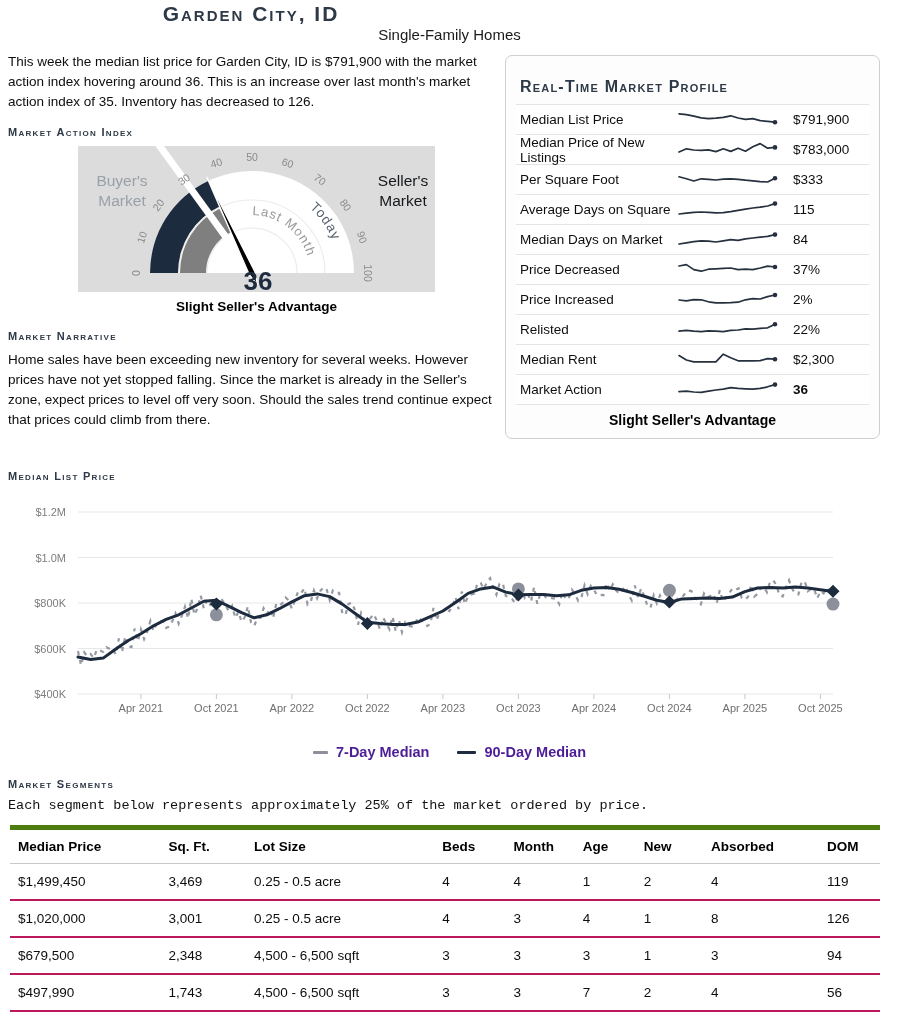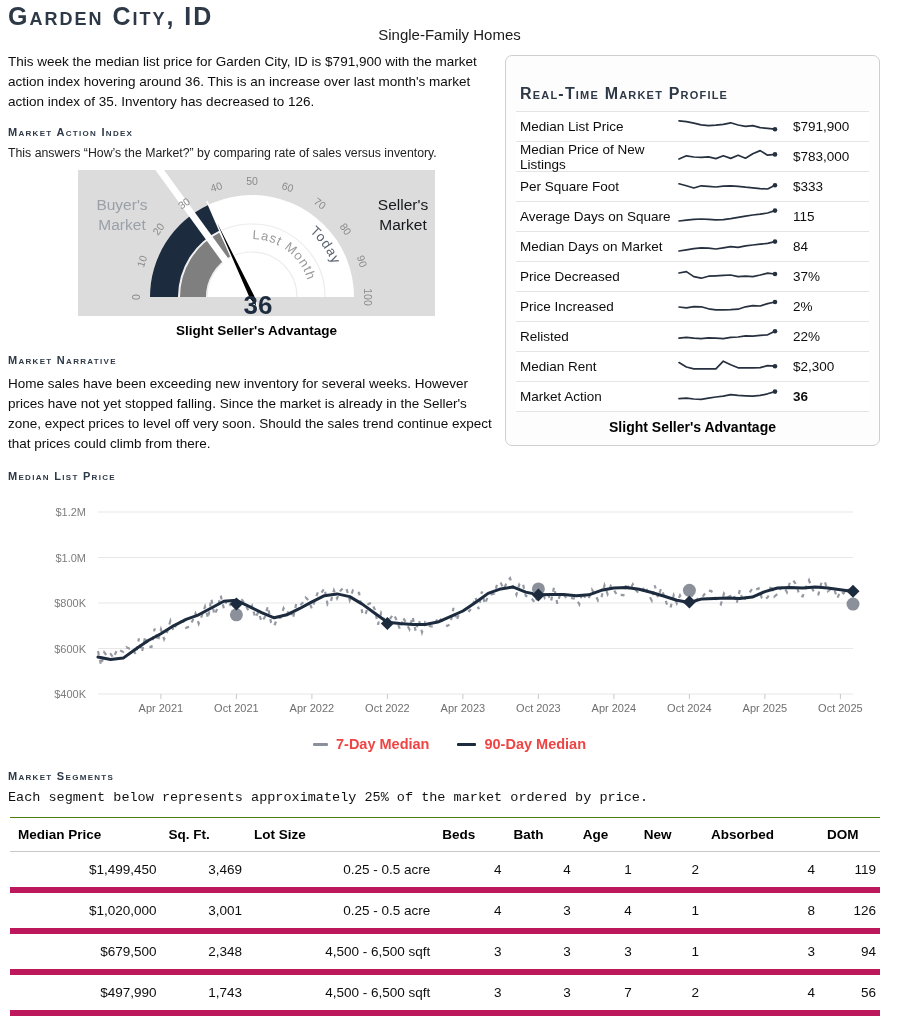--- a/index.html
+++ b/index.html
@@ -6,82 +6,81 @@
   html,body { margin:0; padding:0; }
   body {
     width: 899px; height: 1030px; position: relative;
     background: #ffffff; color: #111;
     font-family: "Liberation Sans", sans-serif;
     font-size: 13.5px;
     overflow: hidden;
   }
   .sc { font-variant: small-caps; font-weight: bold; color: #2e3947; }
   .page-title {
-    position: absolute; top: 2px; left: 8px; width: 470px;
-    text-align: left; font-size: 25px; letter-spacing: 2px;
+    position: absolute; top: 2px; left: 16px; width: 470px;
+    text-align: center; font-size: 21px; letter-spacing: 2px;
   }
   .subtitle {
     position: absolute; top: 26px; left: 0; width: 899px;
     text-align: center; font-size: 15px; color: #1a1a1a;
   }
   .left-col { position: absolute; top: 52px; left: 8px; width: 484px; }
   .intro, .narrative-text { margin: 0; line-height: 1.48; color: #0d0d0d; }
   .section-head { font-size: 11px; letter-spacing: 1.3px; margin: 14px 0 8px 0; }
   .gauge-desc { font-size: 12.3px; color: #222; margin: 0 0 10px 0; }
   .gauge-wrap { margin-left: 70px; width: 357px; }
   .gauge-caption { width: 357px; margin-left: 70px; text-align: center; font-weight: bold; font-size: 13.5px; margin-top: 2px; color: #000; }
   .narr-head { margin-top: 16px; }
 
   .panel {
     position: absolute; top: 55px; left: 505px; width: 375px;
     border: 1px solid #cfcfcf; border-radius: 7px; background: #fdfdfd;
-    padding: 27px 10px 6px 10px;
+    padding: 20px 10px 6px 10px;
   }
   .panel-head { font-size: 16px; letter-spacing: 1.2px; margin: 2px 0 8px 4px; }
   .p-row {
     display: flex; align-items: center; height: 30px;
     border-top: 1px solid #e4e4e4; background: #fff; padding: 0 4px;
   }
   .p-row .lbl { flex: 1; font-size: 13.5px; color: #0d0d0d; }
   .p-row .val { width: 72px; font-size: 13.5px; color: #0d0d0d; }
   .p-row .val.b { font-weight: bold; }
   .p-row svg { width: 105px; height: 24px; margin-right: 12px; }
   .panel-foot {
     border-top: 1px solid #e4e4e4; text-align: center;
     font-weight: bold; font-size: 14px; padding: 7px 0 4px 0; color:#000;
   }
 
   .bottom { position: absolute; top: 456px; left: 0; width: 899px; }
   .bottom .section-head { margin-left: 8px; }
-  .chart-wrap { margin-top: 18px; padding-left: 20px; }
-  .legend { text-align: center; margin-top: 12px; font-weight: bold; font-size: 14.5px; color: #ef4444; }
+  .chart-wrap { margin-top: 18px; }
+  .legend { text-align: center; margin-top: 20px; font-weight: bold; font-size: 14.5px; color: #4c1d95; }
   .legend .item { display: inline-flex; align-items: center; margin: 0 14px; }
   .legend .swatch { display: inline-block; height: 3.5px; margin-right: 8px; border-radius: 1px; }
 
   .seg-desc { margin: 0 0 12px 8px; font-size: 13.5px; font-family: Liberation Mono, monospace; }
   table.segments { border-collapse: collapse; margin-left: 10px; width: 870px; table-layout: fixed; }
   table.segments th {
     text-align: left; font-size: 13.5px; padding: 9px 4px 9px 8px;
-    border-top: 1px solid #4d7c0f; border-bottom: 1px solid #c9c9c9; color: #000;
+    border-top: 5px solid #4d7c0f; border-bottom: 1px solid #c9c9c9; color: #000;
   }
   table.segments td {
-    text-align: right; font-size: 13.5px; padding: 10px 4px 10px 8px;
-    border-bottom: 6px solid #be185d; color: #0d0d0d;
+    text-align: left; font-size: 13.5px; padding: 10px 4px 10px 8px;
+    border-bottom: 2px solid #be185d; color: #0d0d0d;
   }
 </style>
 </head>
 <body>
 
 <div class="page-title sc">Garden City, ID</div>
 <div class="subtitle">Single-Family Homes</div>
 
 <div class="left-col">
   <p class="intro">This week the median list price for Garden City, ID is $791,900 with the market action index hovering around 36. This is an increase over last month's market action index of 35. Inventory has decreased to 126.</p>
   <div class="section-head sc">Market Action Index</div>
-  <p class="gauge-desc">This answers “How’s the Market?” by comparing rate of sales versus inventory.</p>
   <div class="gauge-wrap">
     <svg id="gauge-svg" width="357" height="148" viewBox="0 0 357 148">
         <rect x="0" y="0" width="357" height="146" fill="#dcdcdc"></rect>
         <path d="M 72 127 A 102 102 0 0 1 276 127 Z" fill="#ffffff"></path>
         <path d="M 101 127 A 73 73 0 0 1 247 127" fill="none" stroke="#ececec" stroke-width="1.2"></path>
         <path d="M 129 127 A 45 45 0 0 1 219 127" fill="none" stroke="#ececec" stroke-width="1.2"></path>
         <path d="M 72.0 127.0 A 102 102 0 0 1 130.6 34.7 L 142.5 60.0 A 74 74 0 0 0 100.0 127.0 Z" fill="#1d2b3e"></path>
         <path d="M 102.0 127.0 A 72 72 0 0 1 141.3 62.8 L 153.1 86.0 A 46 46 0 0 0 128.0 127.0 Z" fill="#7f7f7f"></path>
         <line x1="174" y1="127" x2="77.0" y2="-6.5" stroke="#ffffff" stroke-width="7"></line>
         <defs>
@@ -266,21 +265,21 @@
         <col style="width: 66px;">
         <col style="width: 114px;">
         <col style="width: 60px;">
       </colgroup>
     <thead>
         <tr id="seg-head">
           <th>Median Price</th>
           <th>Sq. Ft.</th>
           <th>Lot Size</th>
           <th>Beds</th>
-          <th>Bath</th>
+          <th>Month</th>
           <th>Age</th>
           <th>New</th>
           <th>Absorbed</th>
           <th>DOM</th>
         </tr>
       </thead>
     <tbody id="seg-body">
         <tr>
           <td>$1,499,450</td>
           <td>3,469</td>

